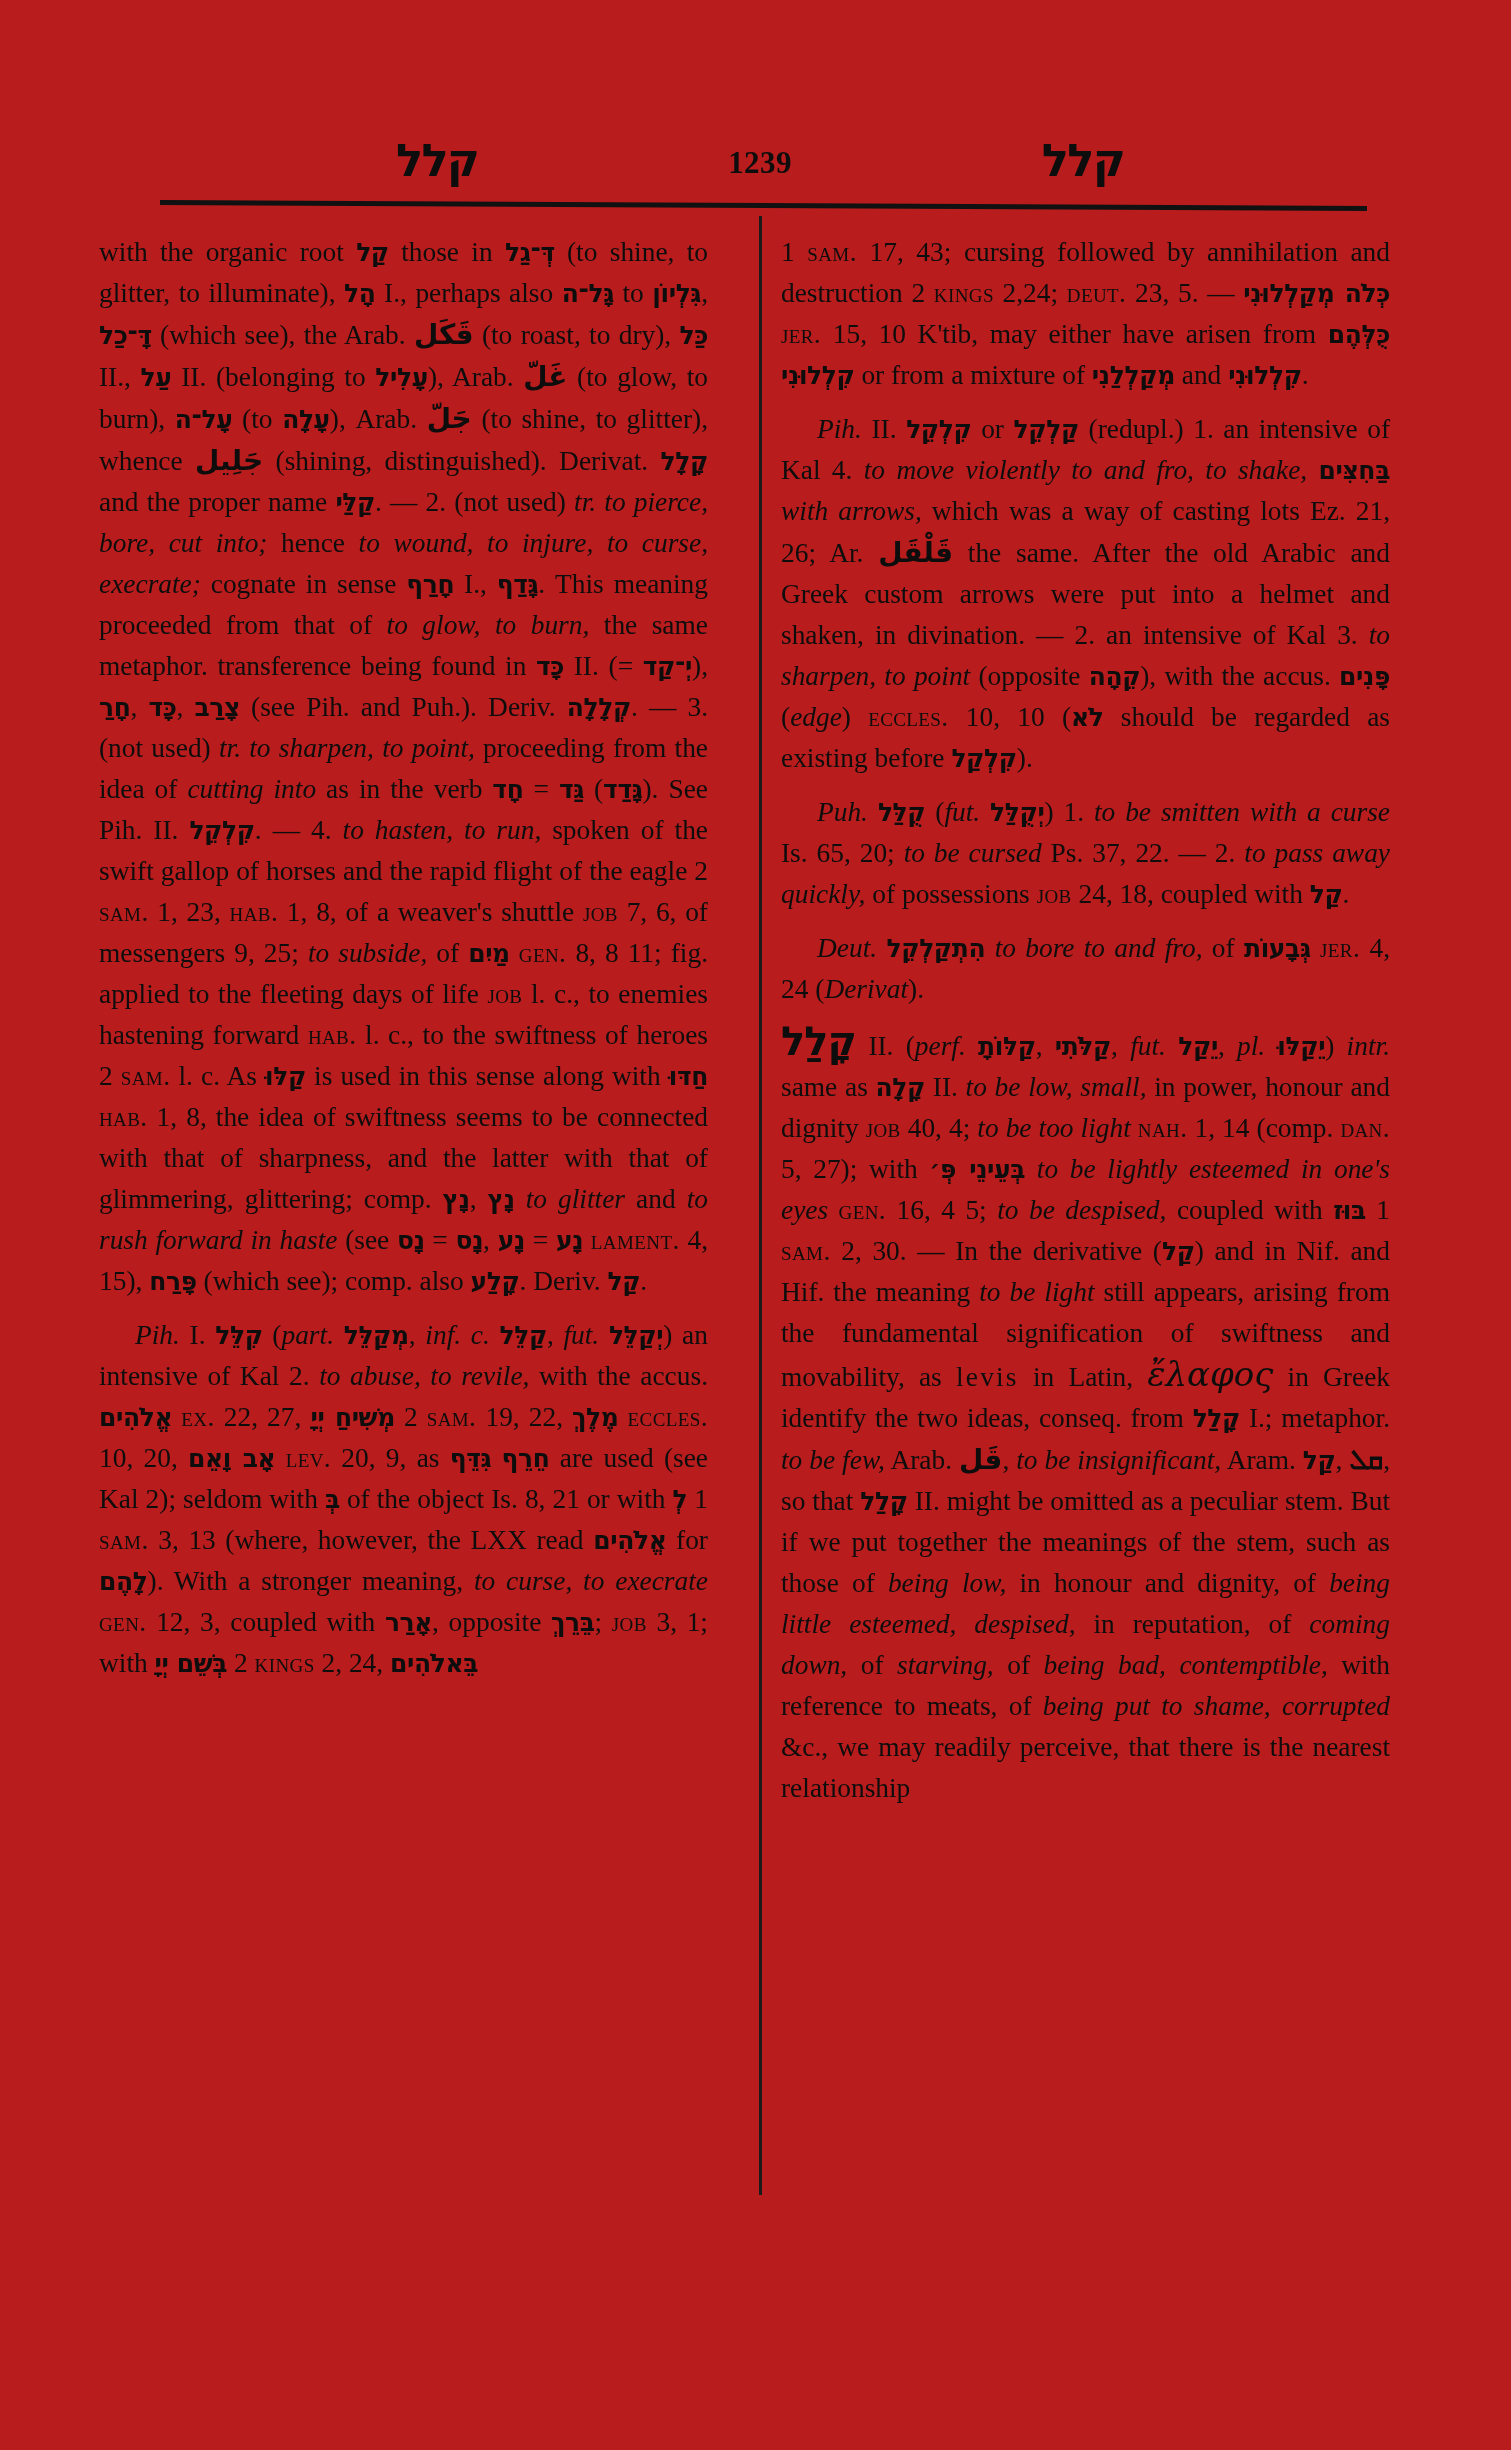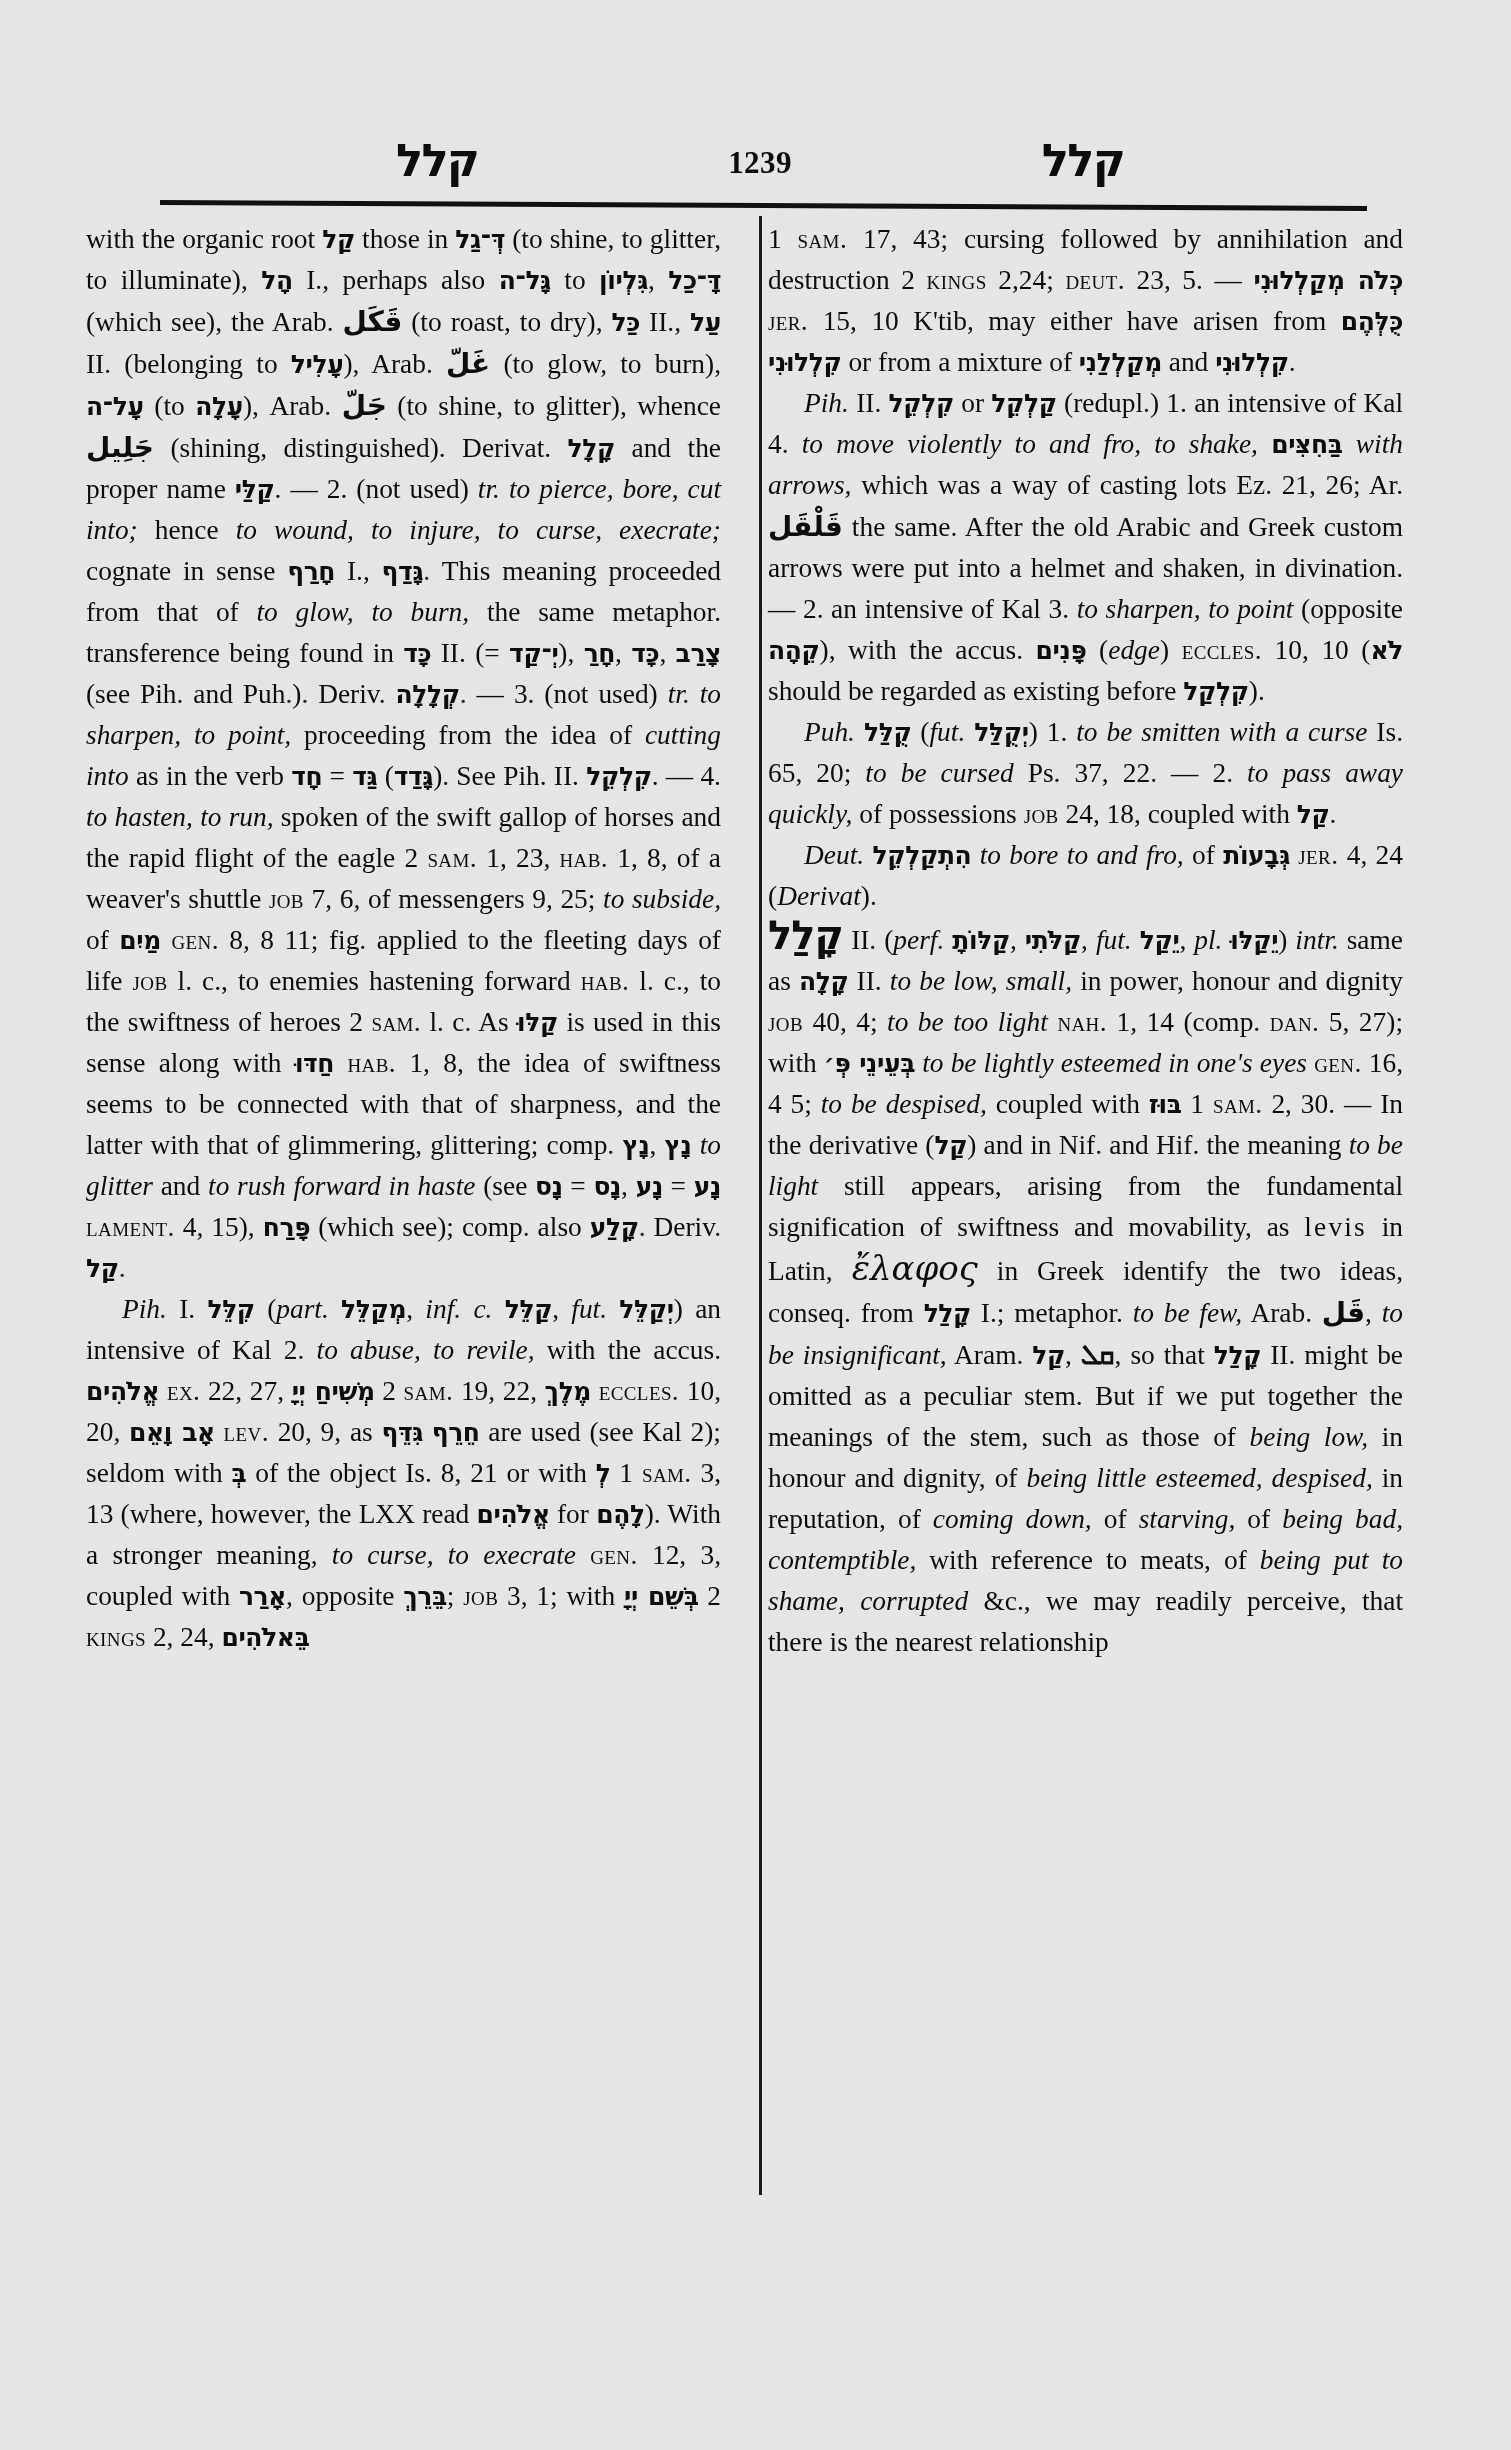--- a/index.html
+++ b/index.html
@@ -13,21 +13,21 @@
     font-family: "Liberation Serif", "DejaVu Serif", serif;
     color: #0d0d0d;
     position: relative;
     overflow: hidden;
   }
   .page {
     position: absolute;
     left: 0; top: 0;
     width: 1512px;
     height: 2450px;
-    background: #e5e5e5;
+    background: #b91c1c;
   }
 
   
   .runhead {
     position: absolute;
     left: 144px;
     top: 106px;
     width: 1223px;
     height: 79px;
     display: flex;
@@ -86,21 +86,21 @@
   .coldiv {
     position: absolute;
     left: 759px;
     top: 216px;
     width: 2.7px;
     height: 1979px;
     background: #1a1a1a;
   }
 
   .col p {
-    margin: 0;
+    margin: 13px;
     text-indent: 0;
   }
   .col p.indent { text-indent: 36px; }
 
   
   .heb {
     font-family: "DejaVu Sans", sans-serif;
     direction: rtl;
     unicode-bidi: isolate;
     font-size: 25px;

